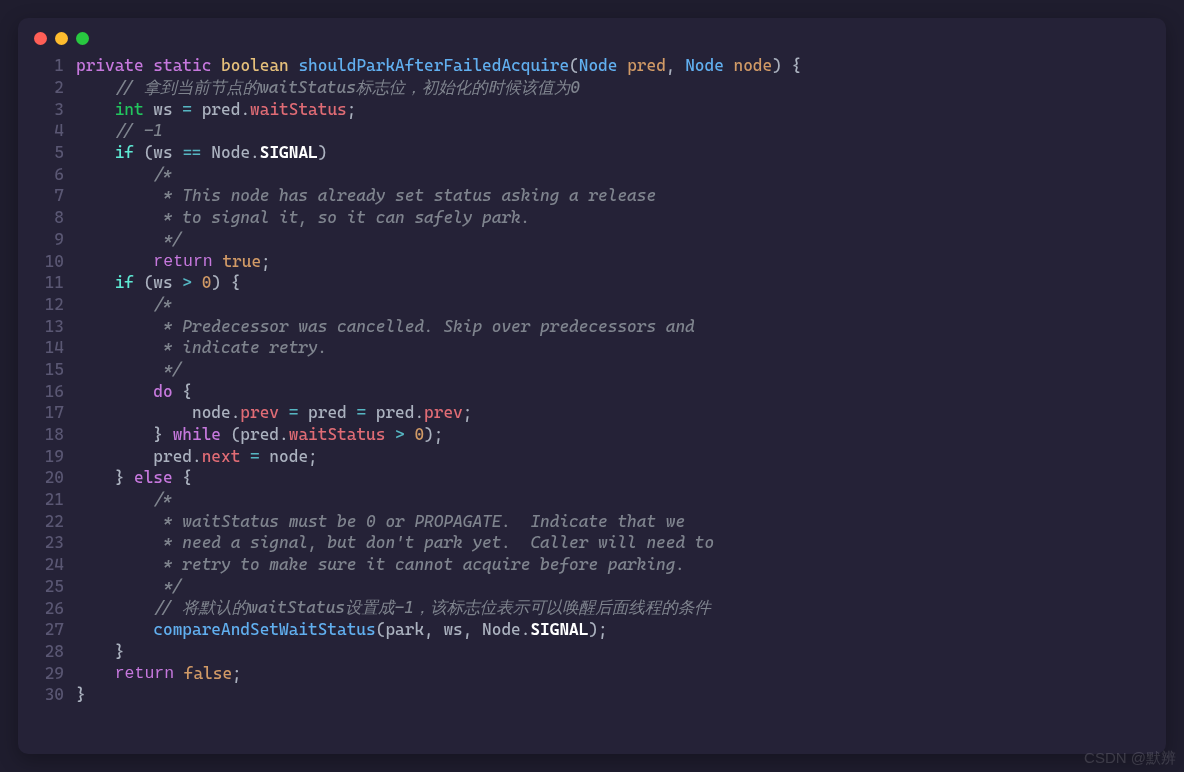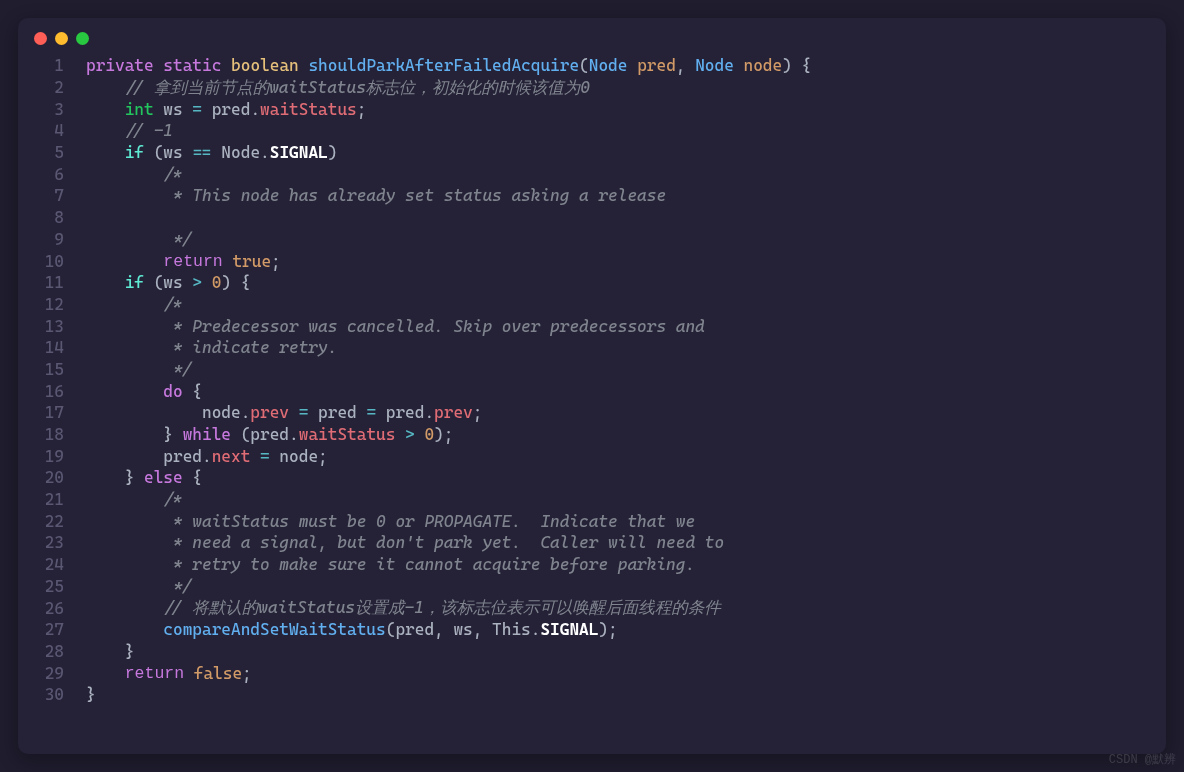--- a/index.html
+++ b/index.html
@@ -50,21 +50,20 @@
       width: 32px;
       text-align: right;
       color: #5a5773;
       margin-right: 12px;
       font-weight: 400;
       flex-shrink: 0;
     }
     .code-content {
       display: flex;
       align-items: center;
-      margin-left: 10px;
     }
     .kw-private { color: #c678dd; }
     .kw-static { color: #c678dd; }
     .kw-boolean { color: #e5c07b; }
     .fn-name { color: #61afef; }
     .type { color: #61afef; }
     .param { color: #d19a66; }
     .comment { color: #7f848e; font-style: italic; }
     .kw-int { color: #22c55e; }
     .kw-if { color: #5eead4; }
@@ -79,60 +78,60 @@
     .punct { color: #abb2bf; }
     .op { color: #56b6c2; }
     .ident { color: #abb2bf; }
     .call { color: #61afef; }
     .const { color: #ffffff; font-weight: bold; }
     .watermark {
       position: fixed;
       bottom: 4px;
       right: 8px;
       color: rgba(255,255,255,0.15);
-      font-size: 12px;
-      font-family: Liberation Mono, monospace;
+      font-size: 15px;
+      font-family: Liberation Sans, sans-serif;
     }
   </style>
 </head>
 <body>
 
 <div class="window">
   <div class="titlebar">
     <div class="dot red"></div>
     <div class="dot yellow"></div>
     <div class="dot green"></div>
   </div>
   <div class="code-area" id="code-area">
       <div class="line"><span class="lineno">1</span><span class="code-content"><span class="kw-private">private</span><span class="plain"> </span><span class="kw-static">static</span><span class="plain"> </span><span class="kw-boolean">boolean</span><span class="plain"> </span><span class="fn-name">shouldParkAfterFailedAcquire</span><span class="punct">(</span><span class="type">Node</span><span class="plain"> </span><span class="param">pred</span><span class="punct">, </span><span class="type">Node</span><span class="plain"> </span><span class="param">node</span><span class="punct">) {</span></span></div>
       <div class="line"><span class="lineno">2</span><span class="code-content"><span class="plain">    </span><span class="comment">// 拿到当前节点的waitStatus标志位，初始化的时候该值为0</span></span></div>
       <div class="line"><span class="lineno">3</span><span class="code-content"><span class="plain">    </span><span class="kw-int">int</span><span class="ident"> ws </span><span class="op">=</span><span class="ident"> pred</span><span class="punct">.</span><span class="prop">waitStatus</span><span class="punct">;</span></span></div>
       <div class="line"><span class="lineno">4</span><span class="code-content"><span class="plain">    </span><span class="comment">// -1</span></span></div>
       <div class="line"><span class="lineno">5</span><span class="code-content"><span class="plain">    </span><span class="kw-if">if</span><span class="punct"> (ws </span><span class="op">==</span><span class="ident"> Node</span><span class="punct">.</span><span class="const">SIGNAL</span><span class="punct">)</span></span></div>
       <div class="line"><span class="lineno">6</span><span class="code-content"><span class="plain">        </span><span class="comment">/*</span></span></div>
       <div class="line"><span class="lineno">7</span><span class="code-content"><span class="plain">        </span><span class="comment"> * This node has already set status asking a release</span></span></div>
-      <div class="line"><span class="lineno">8</span><span class="code-content"><span class="plain">        </span></span></div>
+      <div class="line"><span class="lineno">8</span><span class="code-content"><span class="plain">        </span><span class="comment"> * to signal it, so it can safely park.</span></span></div>
       <div class="line"><span class="lineno">9</span><span class="code-content"><span class="plain">        </span><span class="comment"> */</span></span></div>
       <div class="line"><span class="lineno">10</span><span class="code-content"><span class="plain">        </span><span class="kw-return">return</span><span class="plain"> </span><span class="bool">true</span><span class="punct">;</span></span></div>
       <div class="line"><span class="lineno">11</span><span class="code-content"><span class="plain">    </span><span class="kw-if">if</span><span class="punct"> (ws </span><span class="op">&gt;</span><span class="plain"> </span><span class="number">0</span><span class="punct">) {</span></span></div>
       <div class="line"><span class="lineno">12</span><span class="code-content"><span class="plain">        </span><span class="comment">/*</span></span></div>
       <div class="line"><span class="lineno">13</span><span class="code-content"><span class="plain">        </span><span class="comment"> * Predecessor was cancelled. Skip over predecessors and</span></span></div>
       <div class="line"><span class="lineno">14</span><span class="code-content"><span class="plain">        </span><span class="comment"> * indicate retry.</span></span></div>
       <div class="line"><span class="lineno">15</span><span class="code-content"><span class="plain">        </span><span class="comment"> */</span></span></div>
       <div class="line"><span class="lineno">16</span><span class="code-content"><span class="plain">        </span><span class="kw-do">do</span><span class="punct"> {</span></span></div>
       <div class="line"><span class="lineno">17</span><span class="code-content"><span class="ident">            node</span><span class="punct">.</span><span class="prop">prev</span><span class="plain"> </span><span class="op">=</span><span class="ident"> pred </span><span class="op">=</span><span class="ident"> pred</span><span class="punct">.</span><span class="prop">prev</span><span class="punct">;</span></span></div>
       <div class="line"><span class="lineno">18</span><span class="code-content"><span class="punct">        } </span><span class="kw-while">while</span><span class="ident"> (pred</span><span class="punct">.</span><span class="prop">waitStatus</span><span class="plain"> </span><span class="op">&gt;</span><span class="plain"> </span><span class="number">0</span><span class="punct">);</span></span></div>
       <div class="line"><span class="lineno">19</span><span class="code-content"><span class="ident">        pred</span><span class="punct">.</span><span class="prop">next</span><span class="plain"> </span><span class="op">=</span><span class="ident"> node;</span></span></div>
       <div class="line"><span class="lineno">20</span><span class="code-content"><span class="punct">    } </span><span class="kw-else">else</span><span class="punct"> {</span></span></div>
       <div class="line"><span class="lineno">21</span><span class="code-content"><span class="plain">        </span><span class="comment">/*</span></span></div>
       <div class="line"><span class="lineno">22</span><span class="code-content"><span class="plain">        </span><span class="comment"> * waitStatus must be 0 or PROPAGATE.  Indicate that we</span></span></div>
       <div class="line"><span class="lineno">23</span><span class="code-content"><span class="plain">        </span><span class="comment"> * need a signal, but don't park yet.  Caller will need to</span></span></div>
       <div class="line"><span class="lineno">24</span><span class="code-content"><span class="plain">        </span><span class="comment"> * retry to make sure it cannot acquire before parking.</span></span></div>
       <div class="line"><span class="lineno">25</span><span class="code-content"><span class="plain">        </span><span class="comment"> */</span></span></div>
       <div class="line"><span class="lineno">26</span><span class="code-content"><span class="plain">        </span><span class="comment">// 将默认的waitStatus设置成-1，该标志位表示可以唤醒后面线程的条件</span></span></div>
-      <div class="line"><span class="lineno">27</span><span class="code-content"><span class="plain">        </span><span class="call">compareAndSetWaitStatus</span><span class="ident">(pred, ws, This</span><span class="punct">.</span><span class="const">SIGNAL</span><span class="punct">);</span></span></div>
+      <div class="line"><span class="lineno">27</span><span class="code-content"><span class="plain">        </span><span class="call">compareAndSetWaitStatus</span><span class="ident">(park, ws, Node</span><span class="punct">.</span><span class="const">SIGNAL</span><span class="punct">);</span></span></div>
       <div class="line"><span class="lineno">28</span><span class="code-content"><span class="punct">    }</span></span></div>
       <div class="line"><span class="lineno">29</span><span class="code-content"><span class="plain">    </span><span class="kw-return">return</span><span class="plain"> </span><span class="bool">false</span><span class="punct">;</span></span></div>
       <div class="line"><span class="lineno">30</span><span class="code-content"><span class="punct">}</span></span></div>
     </div>
 </div>
 
 <div class="watermark">CSDN @默辨</div>
 
 </body></html>

